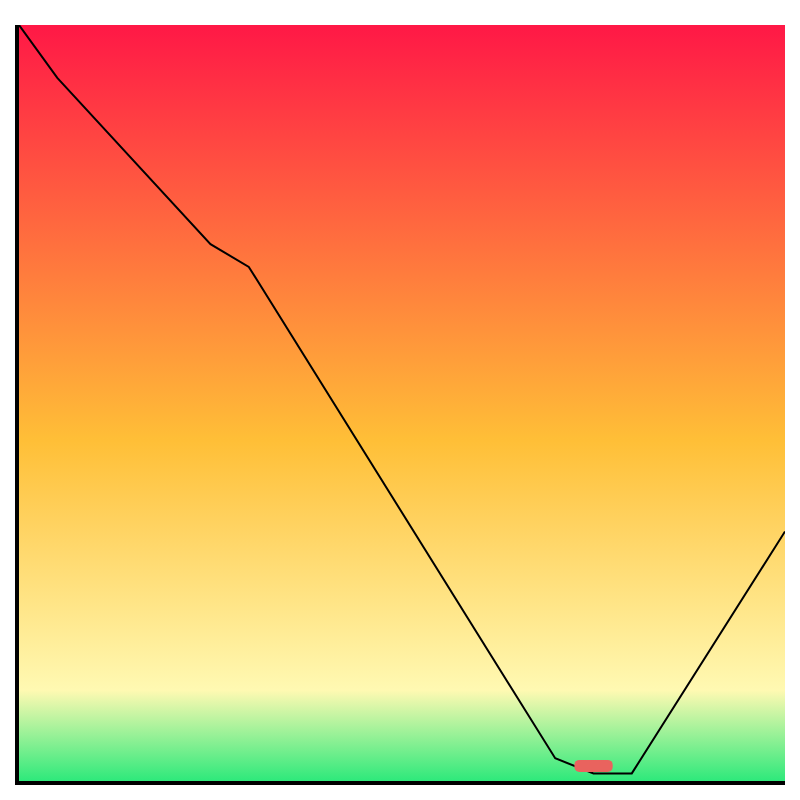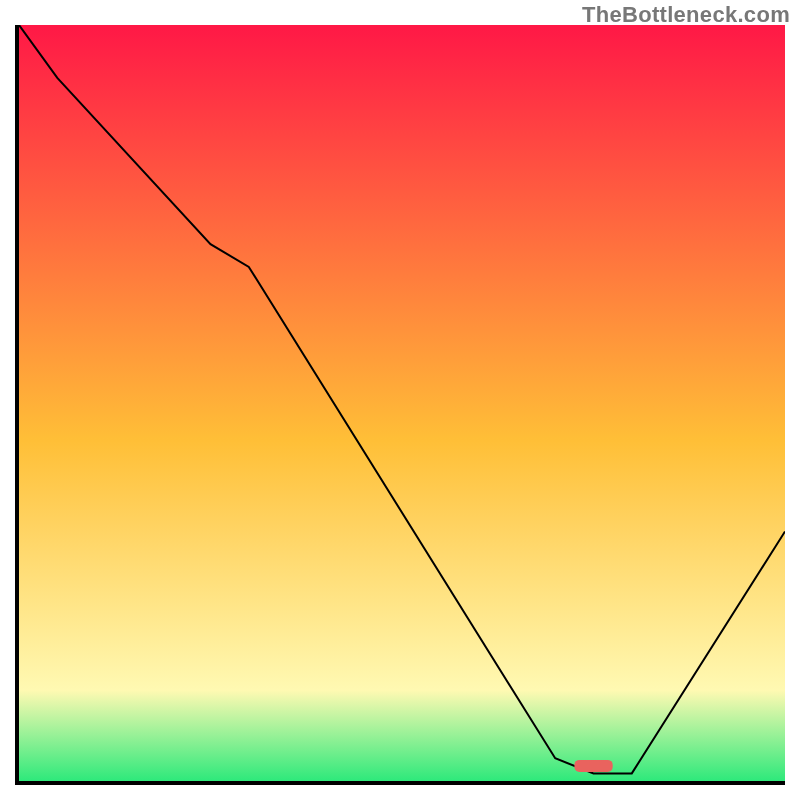--- a/index.html
+++ b/index.html
@@ -51,21 +51,20 @@
   .curve {
     fill: none;
     stroke: #000;
     stroke-width: 2;
   }
 </style>
 </head>
 <body>
 
 <div class="frame">
-  <div class="watermark">TheBottleneck.com</div>
 
   <div class="plot-area">
     <svg class="layers" viewBox="0 0 770 756" preserveAspectRatio="none">
       <defs>
         <linearGradient id="bg-grad" x1="0" y1="0" x2="0" y2="1">
           <stop offset="0%" stop-color="#ff1846"></stop>
           <stop offset="55%" stop-color="#ffbf37"></stop>
           <stop offset="88%" stop-color="#fff9b2"></stop>
           <stop offset="100%" stop-color="#2ee97b"></stop>
         </linearGradient>

